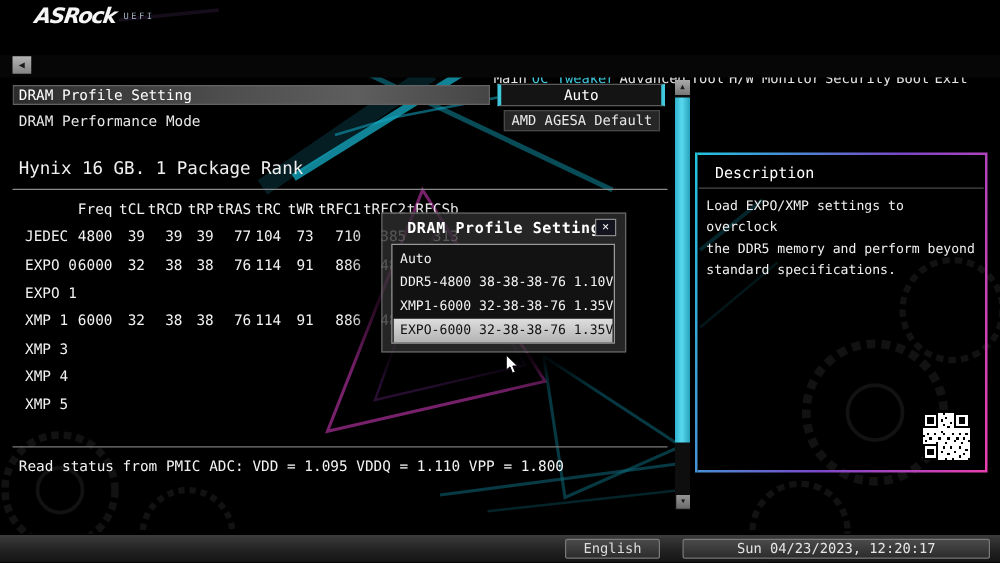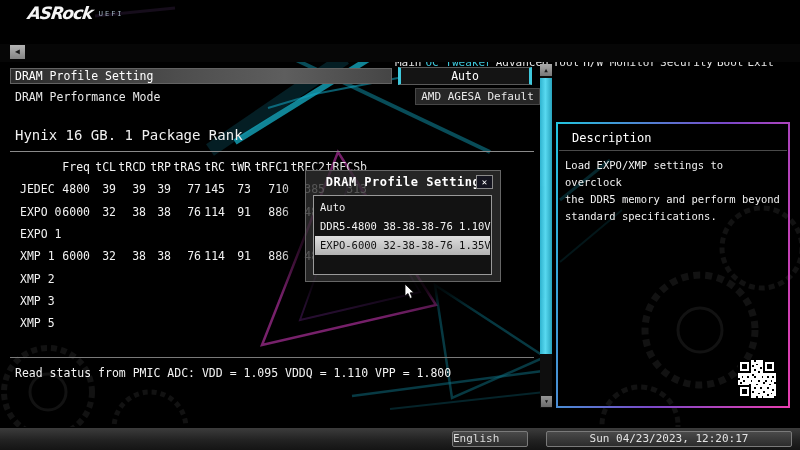--- a/index.html
+++ b/index.html
@@ -27,21 +27,21 @@
   .row-label-selected{position:absolute;left:10px;top:68px;width:382px;height:16px;
     background:linear-gradient(90deg,#2b2b2b 0%,#4e4e4e 45%,#5e5e5e 72%,#454545 100%);
     box-shadow:inset 0 0 0 1px #636363;color:#fff;font-size:11.5px;line-height:16px;
     padding-left:5px;box-sizing:border-box;z-index:2;}
   .value-box-1{position:absolute;left:398px;top:67px;width:134px;height:18px;background:#141414;
     border-top:1px solid #5a5a5a;border-bottom:1px solid #5a5a5a;
     border-left:3px solid #3fc8dc;border-right:3px solid #3fc8dc;
     color:#fff;font-size:11.5px;line-height:16px;text-align:center;box-sizing:border-box;z-index:2;}
   .row2-label{position:absolute;left:15px;top:90px;color:#e8e8e8;font-size:11.5px;z-index:2;}
   .value-box-2{position:absolute;left:403px;top:88px;width:125px;height:17px;background:#262626;
-    border:1px solid #474747;color:#e8e8e8;font-size:11px;line-height:15px;text-align:center;box-sizing:border-box;z-index:2;margin-left:12px;}
+    border:1px solid #474747;color:#e8e8e8;font-size:11px;line-height:15px;text-align:center;box-sizing:border-box;z-index:2;}
   .memory-info{position:absolute;left:15px;top:127px;color:#f0f0f0;font-size:14px;z-index:2;}
   .hr1{position:absolute;left:10px;top:151px;width:524px;height:1px;background:#8a8a8a;z-index:2;}
   .hr2{position:absolute;left:10px;top:357px;width:524px;height:1px;background:#7a7a7a;z-index:2;}
   .status-line{position:absolute;left:15px;top:366px;color:#f2f2f2;font-size:11.5px;z-index:2;}
   .timing-table{position:absolute;left:12px;top:156px;z-index:2;}
   .trow{display:grid;grid-template-columns:44px 34px 26px 30px 25px 30px 24px 26px 38px 36px 42px;
     height:22.3px;align-items:center;}
   .tcell{text-align:right;color:#f2f2f2;font-size:11.5px;white-space:pre;}
   .tlabel{text-align:left;padding-left:8px;}
   
@@ -60,33 +60,33 @@
   .dialog-title{margin-top:4px;text-align:center;color:#fff;font-size:12px;font-weight:bold;letter-spacing:0.5px;}
   .dialog-close{position:absolute;right:7px;top:4px;width:17px;height:14px;background:#14141f;
     border:1px solid #8a8a8a;color:#fff;font-size:9px;line-height:13px;text-align:center;font-weight:bold;box-sizing:border-box;}
   .dialog-list{position:absolute;left:7px;top:24px;right:8px;bottom:6px;background:#121212;
     border:1px solid #9a9a9a;padding:2px 0;box-sizing:border-box;}
   .opt{height:19px;line-height:19px;color:#f2f2f2;font-size:10.5px;padding-left:5px;margin:0 1px;white-space:nowrap;}
   .opt.sel{background:linear-gradient(#dedede,#b2b2b2);color:#101010;}
   
   .cursor{position:absolute;left:404px;top:283px;z-index:20;}
   
-  .desc-panel{position:absolute;left:556px;top:122px;width:234px;height:286px;box-sizing:border-box;
+  .desc-panel{position:absolute;left:556px;top:122px;width:234px;height:256px;box-sizing:border-box;
     border:2px solid;border-image:linear-gradient(105deg,#22c4de 0%,#7a48c8 55%,#e93fb0 100%) 1;z-index:2;}
   .desc-title{position:absolute;left:14px;top:7px;color:#fff;font-size:12px;}
   .desc-hr{position:absolute;left:1px;top:26px;right:1px;height:1px;background:#4a4a4a;}
   .desc-body{position:absolute;left:7px;top:33px;right:4px;color:#f0f0f0;font-size:10.5px;
     line-height:17px;white-space:pre-line;}
   .qr-caption{position:absolute;left:8px;bottom:32px;color:#f0f0f0;font-size:11.5px;}
   .qr-code{position:absolute;right:12px;bottom:8px;width:38px;height:38px;}
   
   .footer{position:absolute;left:0;top:427px;width:800px;height:23px;
     background:linear-gradient(#3c3c3c,#222 55%,#141414);border-top:1px solid #000;box-sizing:border-box;z-index:2;}
   .lang-btn{position:absolute;left:452px;top:3px;width:76px;height:16px;border:1px solid #7a7a7a;border-radius:2px;
-    background:linear-gradient(#4a4a4a,#2c2c2c);color:#dcdcdc;font-size:11px;line-height:14px;text-align:left;box-sizing:border-box;}
+    background:linear-gradient(#4a4a4a,#2c2c2c);color:#dcdcdc;font-size:11px;line-height:14px;text-align:center;box-sizing:border-box;}
   .datetime{position:absolute;left:546px;top:3px;width:246px;height:16px;border:1px solid #7a7a7a;border-radius:2px;
     background:linear-gradient(#4a4a4a,#2c2c2c);color:#e4e4e4;font-size:11px;line-height:14px;text-align:center;box-sizing:border-box;}
 </style>
 </head>
 <body>
 
 <svg class="deco" width="800" height="450">
   <path d="M210 150 L345 58" stroke="#0b5e70" stroke-width="14" opacity="0.32" fill="none"></path>
   <path d="M235 142 L375 55" stroke="#17bcd6" stroke-width="6" opacity="0.7" fill="none"></path>
   <path d="M292 58 L490 152" stroke="#0e8ba0" stroke-width="4" opacity="0.55" fill="none"></path>
@@ -147,21 +147,21 @@
       <div class="tcell">tRFC2</div>
       <div class="tcell">tRFCSb</div>
     </div>
     <div class="trow">
       <div class="tcell tlabel">JEDEC</div>
       <div class="tcell">4800</div>
       <div class="tcell">39</div>
       <div class="tcell">39</div>
       <div class="tcell">39</div>
       <div class="tcell">77</div>
-      <div class="tcell">145</div>
+      <div class="tcell">104</div>
       <div class="tcell">73</div>
       <div class="tcell">710</div>
       <div class="tcell">385</div>
       <div class="tcell">313</div>
     </div>
     <div class="trow">
       <div class="tcell tlabel">EXPO 0</div>
       <div class="tcell">6000</div>
       <div class="tcell">32</div>
       <div class="tcell">38</div>
@@ -193,34 +193,34 @@
       <div class="tcell">38</div>
       <div class="tcell">38</div>
       <div class="tcell">76</div>
       <div class="tcell">114</div>
       <div class="tcell">91</div>
       <div class="tcell">886</div>
       <div class="tcell">481</div>
       <div class="tcell"></div>
     </div>
     <div class="trow">
-      <div class="tcell tlabel">XMP 2</div>
-      <div class="tcell"></div>
-      <div class="tcell"></div>
-      <div class="tcell"></div>
-      <div class="tcell"></div>
-      <div class="tcell"></div>
-      <div class="tcell"></div>
-      <div class="tcell"></div>
-      <div class="tcell"></div>
-      <div class="tcell"></div>
-      <div class="tcell"></div>
-    </div>
-    <div class="trow">
       <div class="tcell tlabel">XMP 3</div>
+      <div class="tcell"></div>
+      <div class="tcell"></div>
+      <div class="tcell"></div>
+      <div class="tcell"></div>
+      <div class="tcell"></div>
+      <div class="tcell"></div>
+      <div class="tcell"></div>
+      <div class="tcell"></div>
+      <div class="tcell"></div>
+      <div class="tcell"></div>
+    </div>
+    <div class="trow">
+      <div class="tcell tlabel">XMP 4</div>
       <div class="tcell"></div>
       <div class="tcell"></div>
       <div class="tcell"></div>
       <div class="tcell"></div>
       <div class="tcell"></div>
       <div class="tcell"></div>
       <div class="tcell"></div>
       <div class="tcell"></div>
       <div class="tcell"></div>
       <div class="tcell"></div>
@@ -246,20 +246,21 @@
 <div class="scroll-up">▲</div>
 <div class="scroll-thumb"></div>
 <div class="scroll-down">▼</div>
 
 <div class="dialog">
   <div class="dialog-title">DRAM Profile Setting</div>
   <div class="dialog-close">✕</div>
   <div class="dialog-list">
       <div class="opt">Auto</div>
       <div class="opt">DDR5-4800 38-38-38-76 1.10V</div>
+      <div class="opt">XMP1-6000 32-38-38-76 1.35V</div>
       <div class="opt sel">EXPO-6000 32-38-38-76 1.35V</div>
     </div>
 </div>
 
 <svg class="cursor" width="14" height="18">
   <polygon points="1,1 1,13 4,10.5 6,15.5 8.2,14.5 6.2,9.8 10,9.8" fill="#fff" stroke="#000" stroke-width="0.8"></polygon>
 </svg>
 
 <div class="desc-panel">
   <div class="desc-title">Description</div>

